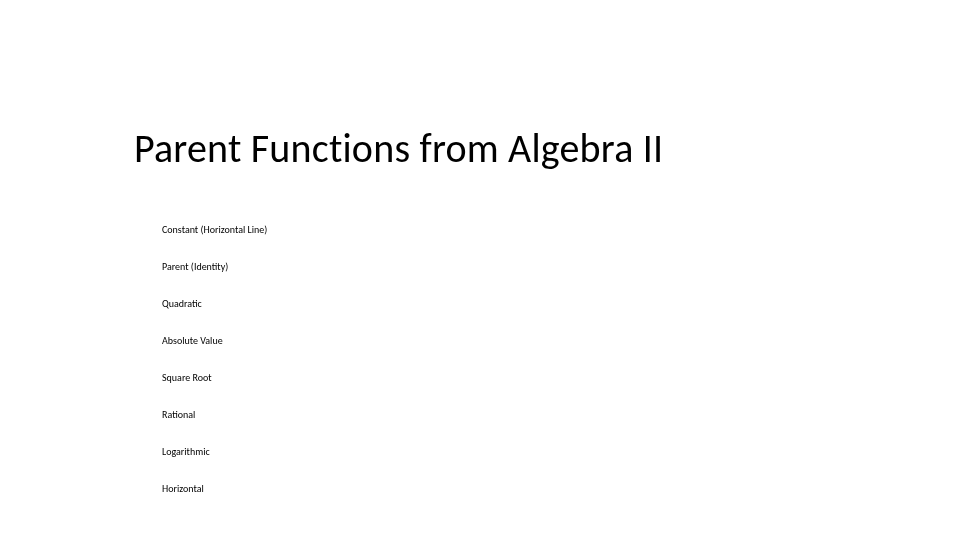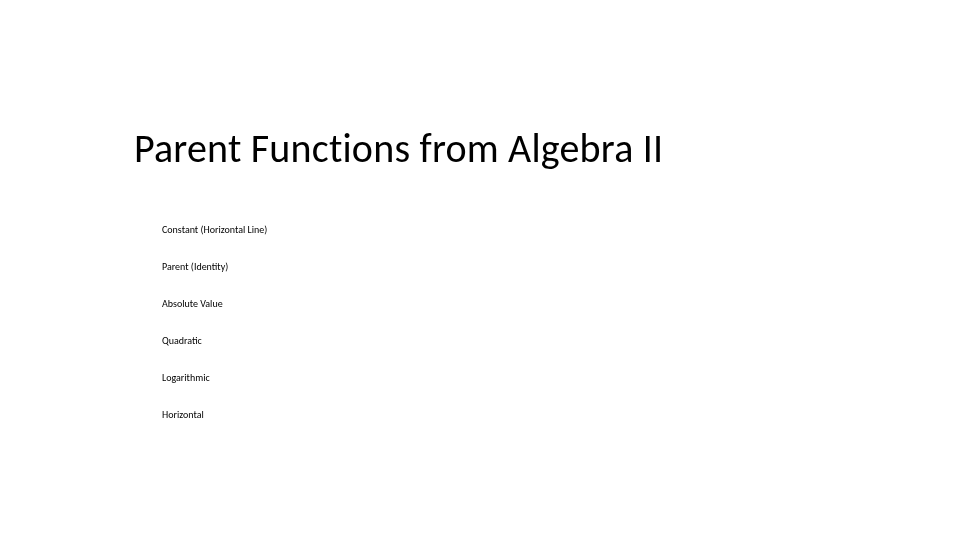--- a/index.html
+++ b/index.html
@@ -39,18 +39,20 @@
     }
   </style>
 </head>
 <body>
 
 <div class="slide">
   <h1 class="title">Parent Functions from Algebra II</h1>
   <div class="list">
     <div class="list-item">Constant (Horizontal Line)</div>
     <div class="list-item">Parent (Identity)</div>
+    <div class="list-item">Quadratic</div>
     <div class="list-item">Absolute Value</div>
-    <div class="list-item">Quadratic</div>
+    <div class="list-item">Square Root</div>
+    <div class="list-item">Rational</div>
     <div class="list-item">Logarithmic</div>
     <div class="list-item">Horizontal</div>
   </div>
 </div>
 
 </body></html>

